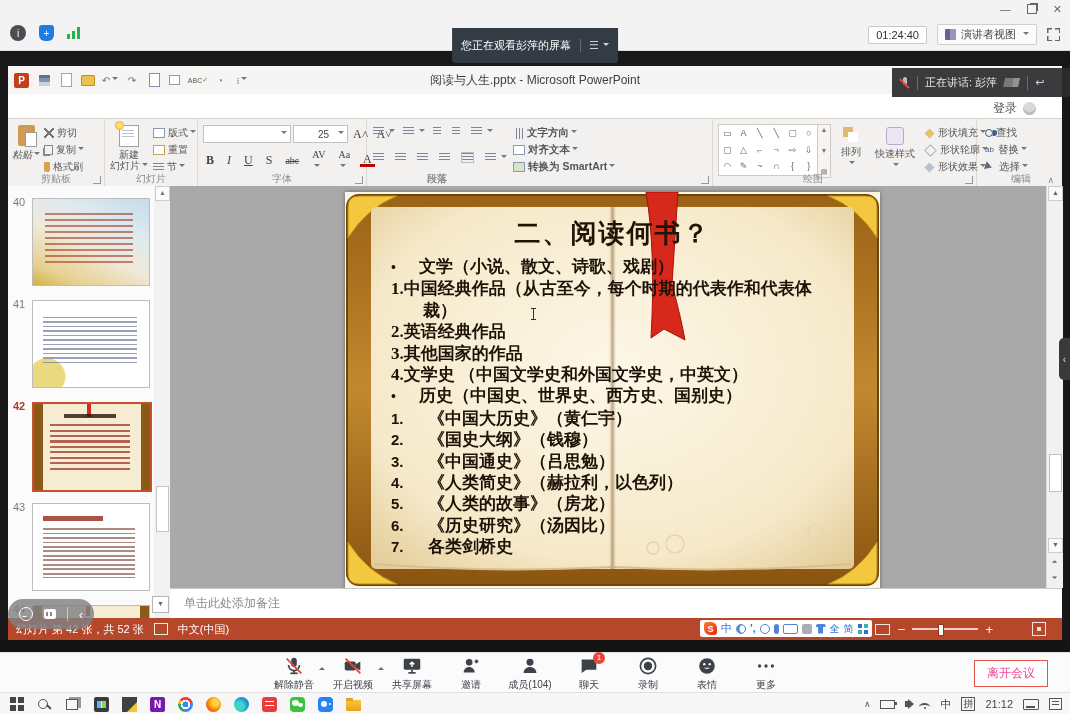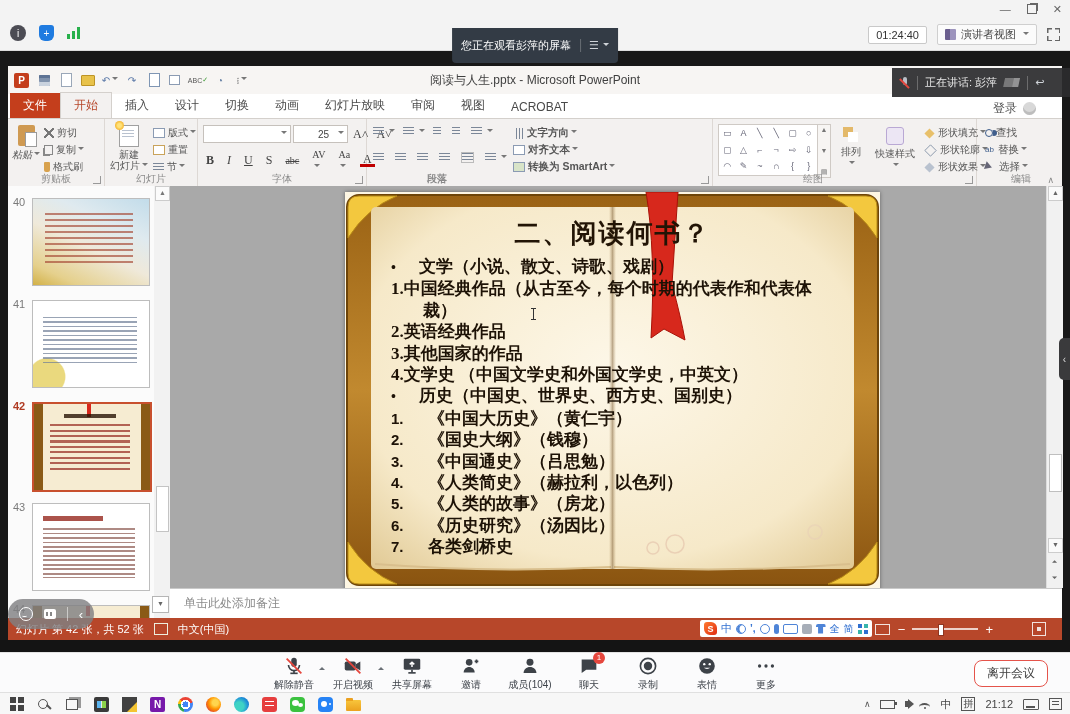--- a/index.html
+++ b/index.html
@@ -121,21 +121,21 @@
   .ms:after{content:"";position:absolute;left:2px;top:6px;width:5px;height:2px;border-bottom:1.5px solid #fff;border-radius:50%;}
   .mc{width:12px;height:10px;background:#fff;border-radius:2px;position:relative;}
   .mc:after{content:"";position:absolute;left:2px;top:3px;width:8px;height:4px;background:repeating-linear-gradient(90deg,#888 0 2px,transparent 2px 4px);}
   
   .band{position:absolute;left:0;top:640px;width:1070px;height:12px;background:#141414;z-index:6;}
   .meetbar{position:absolute;left:0;top:652px;width:1070px;height:40px;background:#fbfbfc;border-top:1px solid #e3e3e3;z-index:6;}
   .mitems{position:absolute;left:272px;top:2px;display:flex;gap:15px;align-items:flex-start;}
   .mitem{display:flex;flex-direction:column;align-items:center;gap:1px;min-width:44px;position:relative;color:#3e434a;font-size:10px;}
   .mitem svg{display:block;}
   .badge{position:absolute;top:-3px;right:6px;background:#e5463d;color:#fff;font-size:8px;min-width:12px;height:12px;border-radius:7px;text-align:center;line-height:12px;}
-  .leave{position:absolute;right:22px;top:7px;border:1px solid #e5544b;color:#404040;background:#fff;font-size:12px;padding:4px 12px;border-radius:8px;}
+  .leave{position:absolute;right:22px;top:7px;border:1px solid #e5544b;color:#ec4899;background:#fff;font-size:12px;padding:4px 12px;border-radius:0;}
   
   .taskbar{position:absolute;left:0;top:692px;width:1070px;height:22px;background:#f7f7f7;border-top:1px solid #e0e0e0;z-index:40;display:flex;align-items:center;}
   .tb-icons{display:flex;gap:13px;align-items:center;padding-left:10px;}
   .tbi{width:15px;height:15px;position:relative;flex:none;}
   .tbi .ul{position:absolute;left:0;bottom:-4px;width:15px;height:2px;background:#d98a70;}
   .win4{background:linear-gradient(#444,#444) 0 0/6px 6px,linear-gradient(#444,#444) 8px 0/6px 6px,linear-gradient(#444,#444) 0 8px/6px 6px,linear-gradient(#444,#444) 8px 8px/6px 6px;background-repeat:no-repeat;}
   .srch{border:1.5px solid #555;border-radius:50%;width:8px;height:8px;margin-top:2px;}
   .srch:after{content:"";position:absolute;left:8px;top:9px;width:6px;height:1.5px;background:#555;transform:rotate(45deg);}
   .tview{border:1px solid #555;width:10px;height:9px;margin-top:2px;background:#f7f7f7;box-shadow:3px -2px 0 -0px #999;}
   .store{background:#3a3a3a;border-radius:2px;}
@@ -220,32 +220,20 @@
         <span class="qi">
             <span class="mi-rect mi"></span>
           </span>
         <span class="qi" style="font-size:7px;color:#555;">ABC<span style="color:#3d9b35;">✓</span></span>
         <span class="qi" style="color:#6c86a8;">◔</span>
         <span class="qi" style="color:#888;">᎒<span class="car"></span></span>
       </div>
       <div class="wtitle">阅读与人生.pptx - Microsoft PowerPoint</div>
     </div>
 
-    <div class="tabs">
-      <span class="tab file">文件</span>
-      <span class="tab active">开始</span>
-      <span class="tab">插入</span>
-      <span class="tab">设计</span>
-      <span class="tab">切换</span>
-      <span class="tab">动画</span>
-      <span class="tab">幻灯片放映</span>
-      <span class="tab">审阅</span>
-      <span class="tab">视图</span>
-      <span class="tab">ACROBAT</span>
-    </div>
     <div class="signin">
       <span>登录</span>
       <span class="person"></span>
     </div>
 
     <div class="ribbon">
       <div class="grp" style="width:96px;">
         <div class="bigbtn" style="position:absolute;left:4px;top:0;font-style:italic;">
           <span class="paste-ic"></span>
           <span><span>粘贴</span><span class="car"></span></span>

